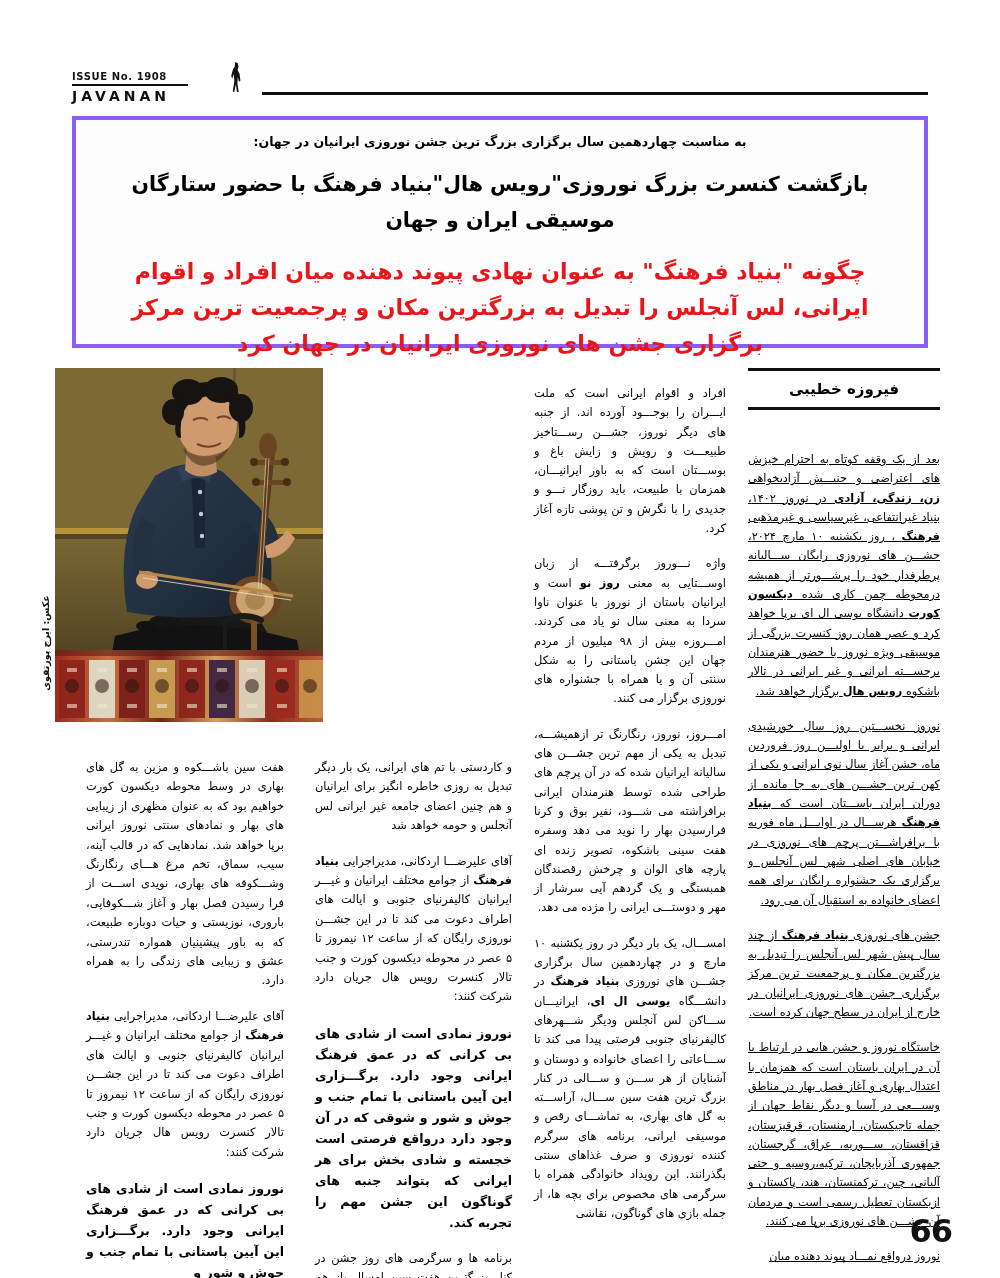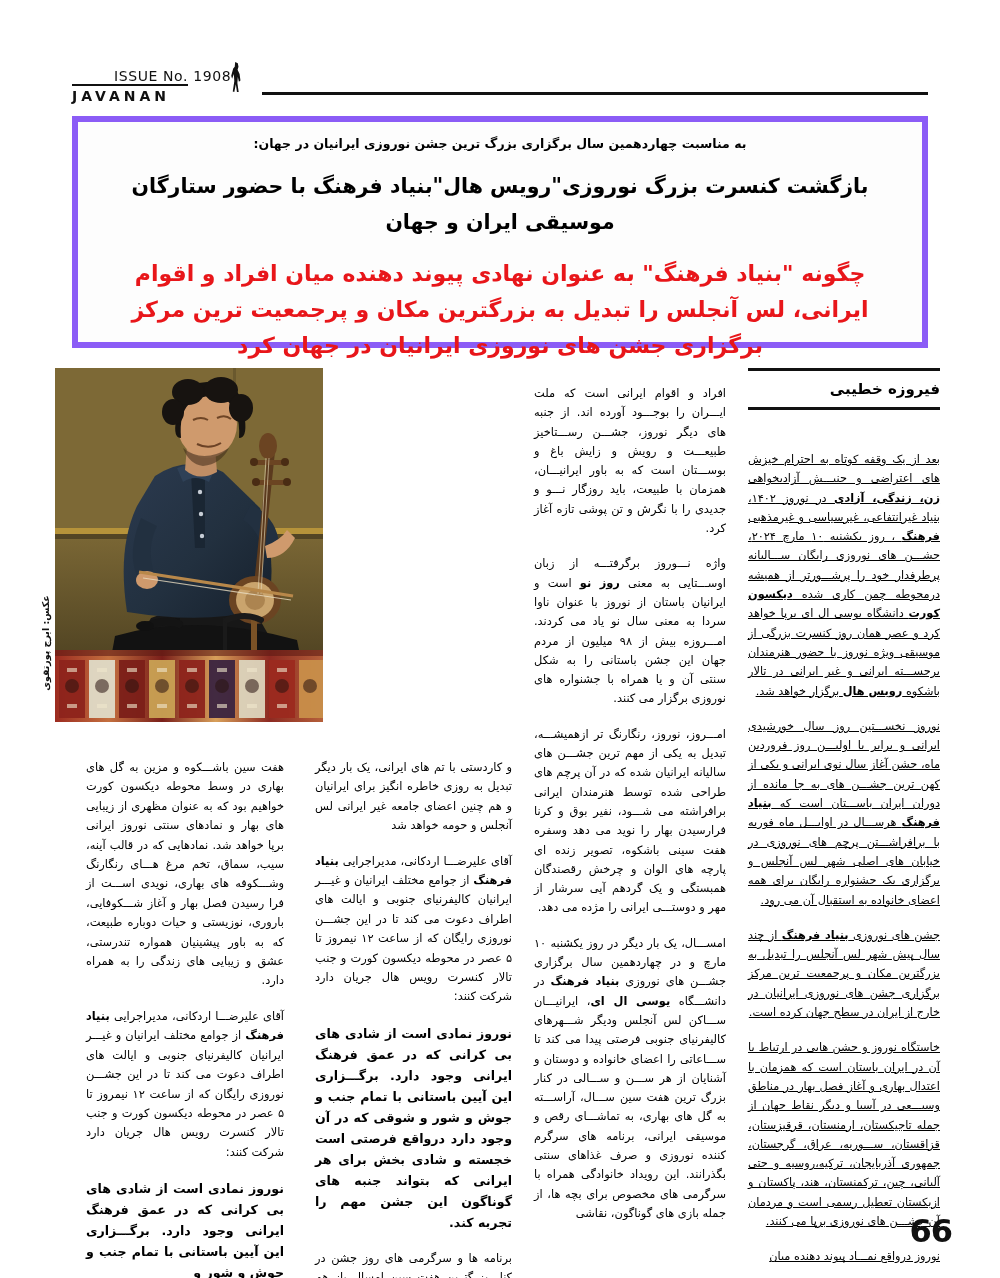--- a/index.html
+++ b/index.html
@@ -26,27 +26,26 @@
     direction: ltr;
   }
   .issue-block {
     position: absolute;
     left: 72px;
     top: 10px;
     width: 116px;
     text-align: left;
   }
   .issue-no {
-    font-size: 14px;
-    font-weight: normal;
+    font-size: 10px;
+    font-weight: bold;
     letter-spacing: 0.6px;
     color: #111;
     line-height: 13px;
     white-space: nowrap;
-    margin-left: 42px;
   }
   .issue-rule {
     border-top: 2px solid #111;
     margin: 1px 0 2px 0;
   }
   .issue-name {
     font-size: 14px;
     font-weight: bold;
     letter-spacing: 4px;
     color: #111;
@@ -84,21 +83,21 @@
   }
 
   
   .headline-box {
     position: absolute;
     left: 72px;
     top: 116px;
     width: 856px;
     height: 232px;
     background: #fdfdfd;
-    border: 6px solid #8b5cf6;
+    border: 4px solid #8b5cf6;
     box-sizing: border-box;
     direction: rtl;
     text-align: center;
     padding: 12px 14px 0 14px;
   }
   .kicker {
     font-size: 12.5px;
     font-weight: bold;
     color: #000;
     line-height: 20px;
@@ -149,20 +148,21 @@
     white-space: nowrap;
   }
 
   
   .byline-box {
     position: absolute;
     right: 60px;
     top: 368px;
     width: 192px;
     direction: rtl;
+    text-align: center;
   }
   .byline-rule-top { border-top: 3px solid #111; }
   .byline-rule-bot { border-top: 3px solid #111; }
   .byline-name {
     font-size: 15px;
     font-weight: bold;
     color: #000;
     padding: 9px 0 9px 0;
     line-height: 18px;
   }

